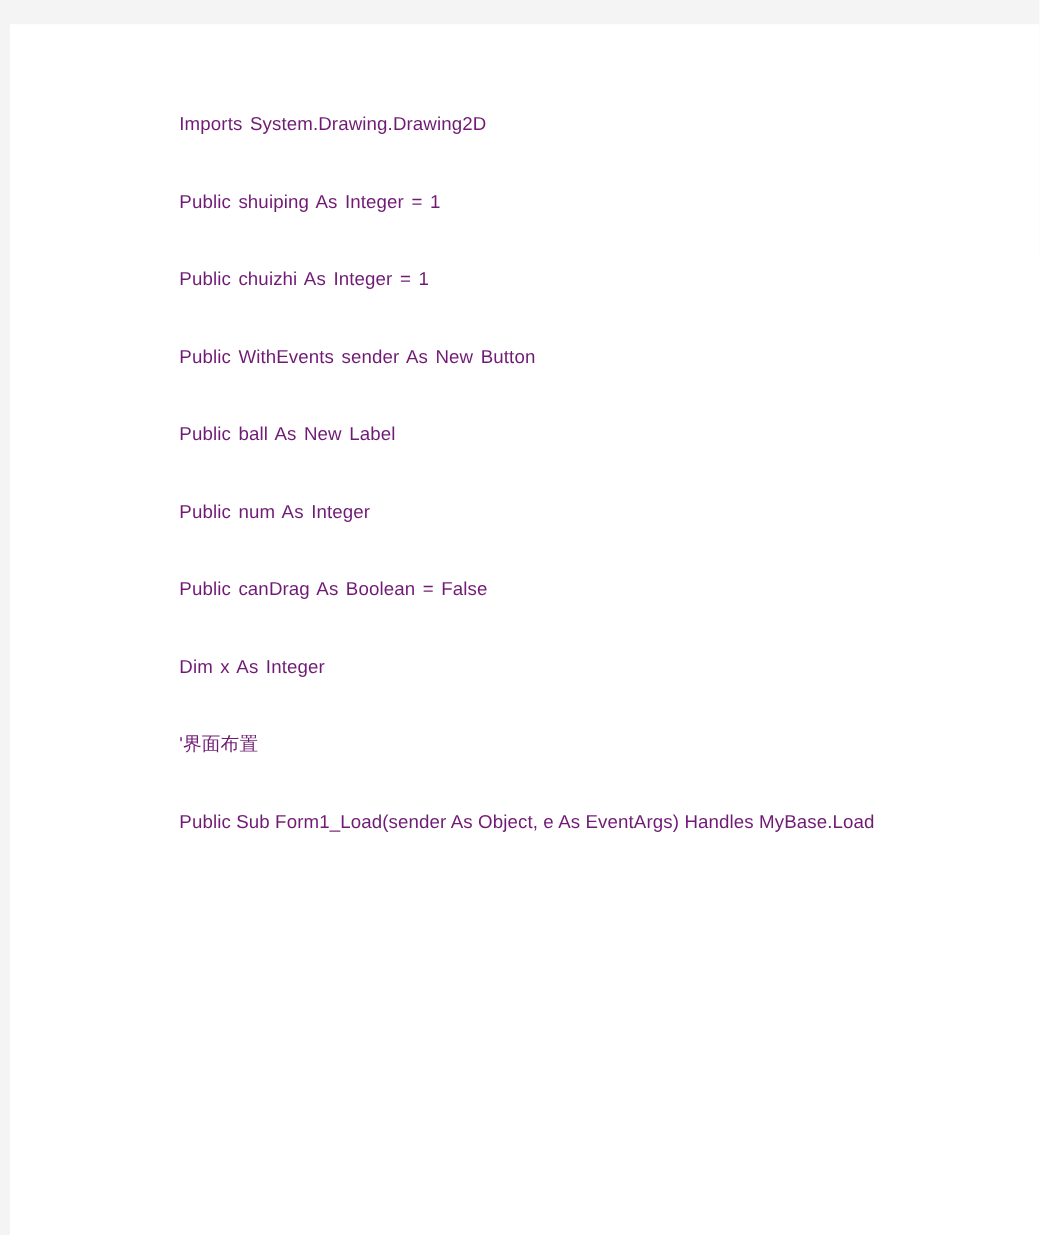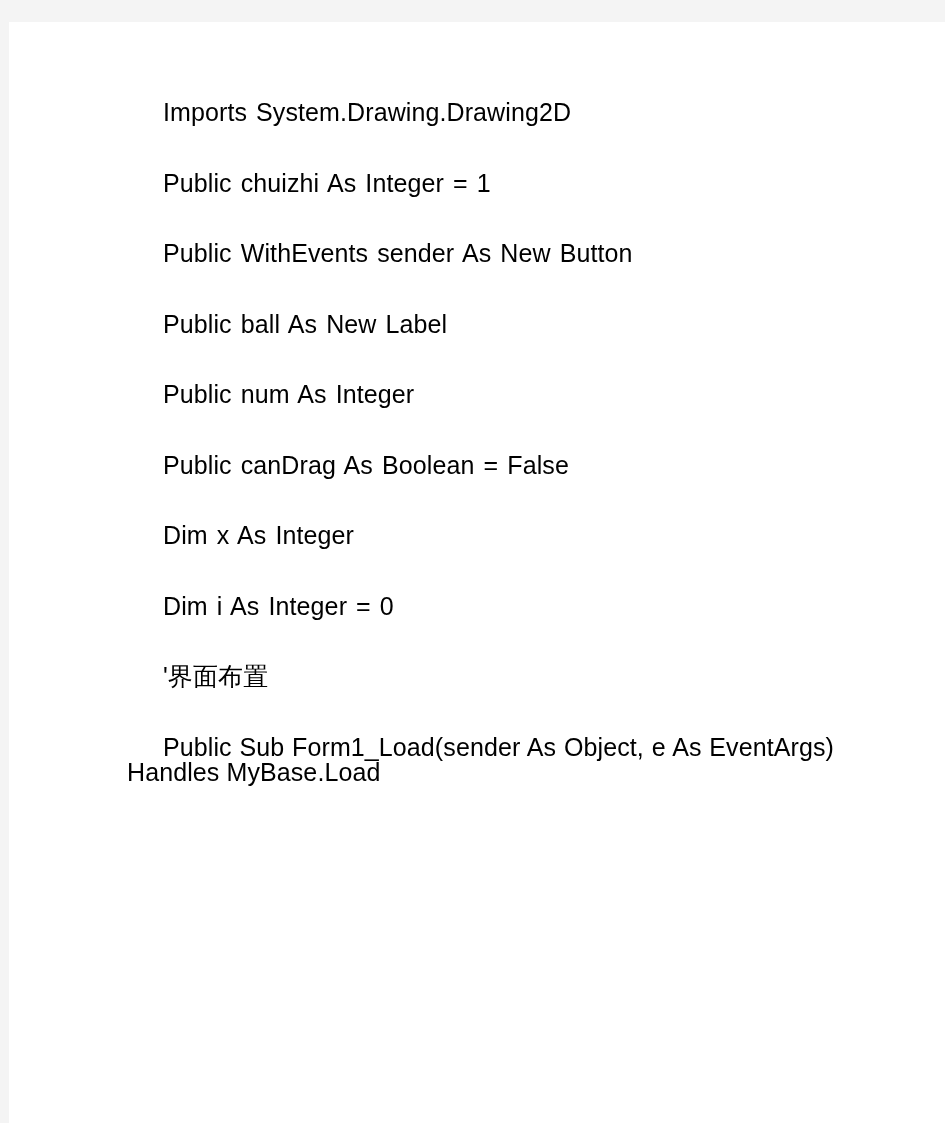--- a/index.html
+++ b/index.html
@@ -27,23 +27,23 @@
 
   
   #doc-body {
     position: absolute;
     left: 118px;   
     top: 78px;     
     width: 707px;  
   }
 
   .doc-line {
-    font-size: 25px;
+    font-size: 17px;
     line-height: 25px;
-    color: #000000;
+    color: #701a75;
     text-indent: 36px;          
     margin: 0 0 45.5px 0;       
     white-space: pre-wrap;
     word-spacing: 2px;
     letter-spacing: 0.1px;
   }
 
   .doc-line:last-child {
     margin-bottom: 17px;
   }
@@ -58,34 +58,34 @@
 </style>
 </head>
 <body>
 
 <div id="page-sheet">
   <div id="doc-body">
 
     <p class="doc-line">Imports System.Drawing.Drawing2D</p>
 
 
+    <p class="doc-line">Public shuiping As Integer = 1</p>
 
     <p class="doc-line">Public chuizhi As Integer = 1</p>
 
     <p class="doc-line">Public WithEvents sender As New Button</p>
 
 
     <p class="doc-line">Public ball As New Label</p>
 
     <p class="doc-line">Public num As Integer</p>
 
     <p class="doc-line">Public canDrag As Boolean = False</p>
 
     <p class="doc-line">Dim x As Integer</p>
 
-    <p class="doc-line">Dim i As Integer = 0</p>
 
     <p class="doc-line">'界面布置</p>
 
     <p class="doc-line justified">Public Sub Form1_Load(sender As Object, e As EventArgs) Handles MyBase.Load</p>
 
   </div>
 </div>
 
 </body></html>

